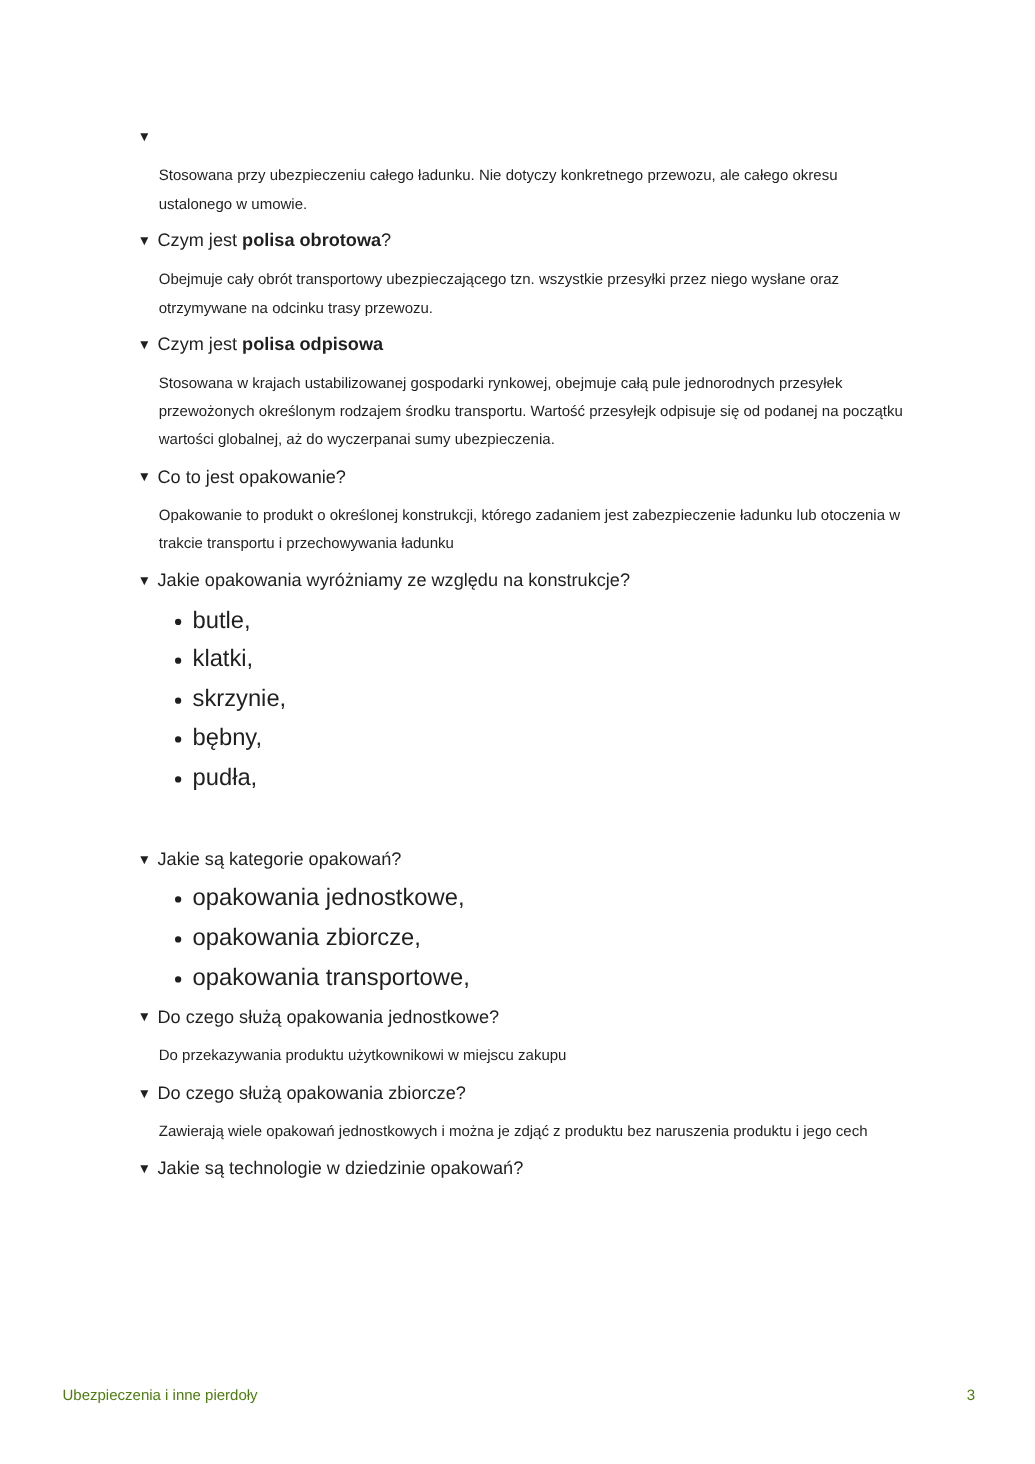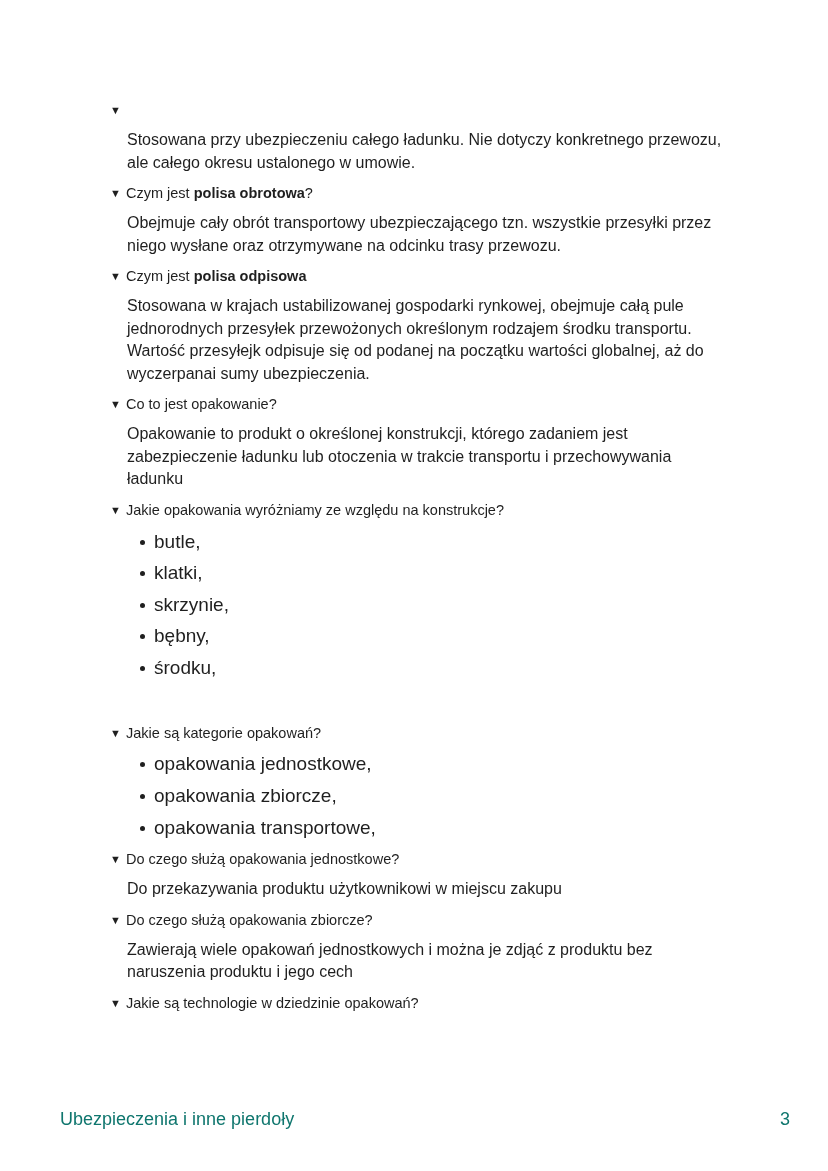--- a/index.html
+++ b/index.html
@@ -11,35 +11,35 @@
     .toggle { margin: 0; }
     .summary {
       display: flex; align-items: flex-start; font-size: 14.5px; line-height: 22px;
       height: 22px; cursor: pointer;
     }
     .tri {
       width: 16px; flex: 0 0 16px; font-size: 11px; line-height: 22px; color: #1f1f1f;
     }
     .summary b { font-weight: bold; }
     .body {
-      padding-left: 17px; font-size: 16px; line-height: 22.5px; margin-top: 8px; margin-bottom: 8px;
+      padding-left: 17px; font-size: 12px; line-height: 22.5px; margin-top: 8px; margin-bottom: 8px;
     }
     .body p { margin: 0; }
     ul.blist { list-style: none; margin: 0; padding: 0; }
     ul.blist li {
       position: relative; padding-left: 44px; font-size: 19px; line-height: 22px;
       height: 31.6px;
     }
     ul.blist li::before {
       content: ""; position: absolute; left: 30px; top: 9px; width: 5px; height: 5px;
       border-radius: 50%; background: #1f1f1f;
     }
     .footer {
-      position: absolute; top: 1109px; left: 60px; width: 730px;
-      font-size: 18px; color: #0f766e; display: flex; justify-content: space-between;
+      position: absolute; top: 1109px; left: 50px; width: 730px;
+      font-size: 12px; color: #4d7c0f; display: flex; justify-content: space-between;
     }
   </style>
 </head>
 <body>
 
 <div class="content">
 
   <div class="toggle">
     <div class="summary">
       <span class="tri">▼</span>
@@ -82,21 +82,21 @@
   <div class="toggle">
     <div class="summary">
       <span class="tri">▼</span>
       <span>Jakie opakowania wyróżniamy ze względu na konstrukcje?</span>
     </div>
     <ul class="blist" style="margin-top:10px; margin-bottom:34px;">
       <li>butle,</li>
       <li>klatki,</li>
       <li>skrzynie,</li>
       <li>bębny,</li>
-      <li>środku,</li>
+      <li>pudła,</li>
     </ul>
   </div>
 
   <div class="toggle">
     <div class="summary">
       <span class="tri">▼</span>
       <span>Jakie są kategorie opakowań?</span>
     </div>
     <ul class="blist" style="margin-top:9px; margin-bottom:0;">
       <li>opakowania jednostkowe,</li>

